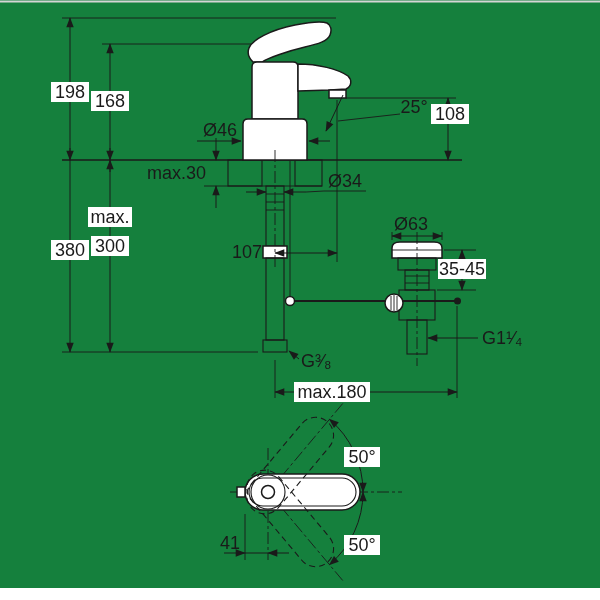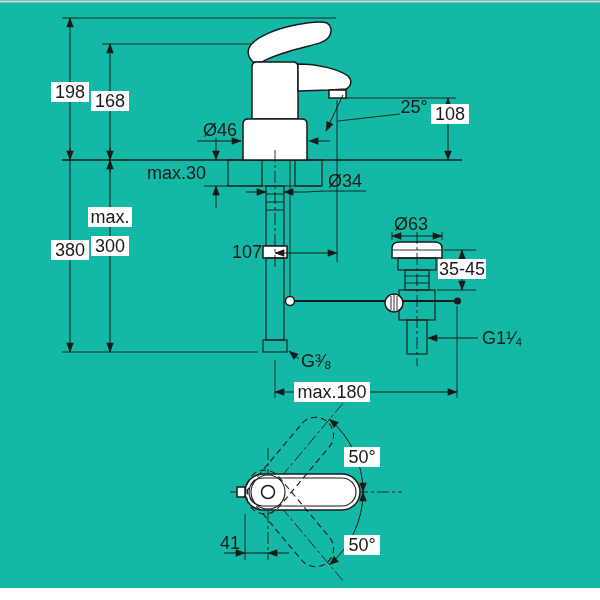--- a/index.html
+++ b/index.html
@@ -1,16 +1,16 @@
 <!DOCTYPE html>
 <html><head>
 <meta charset="utf-8">
 <style>
   html,body { margin:0; padding:0; background:#ffffff; }
-  .stage { position:relative; width:600px; height:588px; background:#14b8a6; overflow:hidden; }
+  .stage { position:relative; width:600px; height:588px; background:#15803d; overflow:hidden; }
   svg text {
     font-family:"Liberation Sans", sans-serif;
     font-size:18px;
     fill:#1a1a1a;
     text-anchor:middle;
     dominant-baseline:central;
   }
   svg text.start { text-anchor:start; }
   svg text.end   { text-anchor:end; }
   .o    { stroke:#1a1a1a; stroke-width:1.5; fill:#ffffff; }

